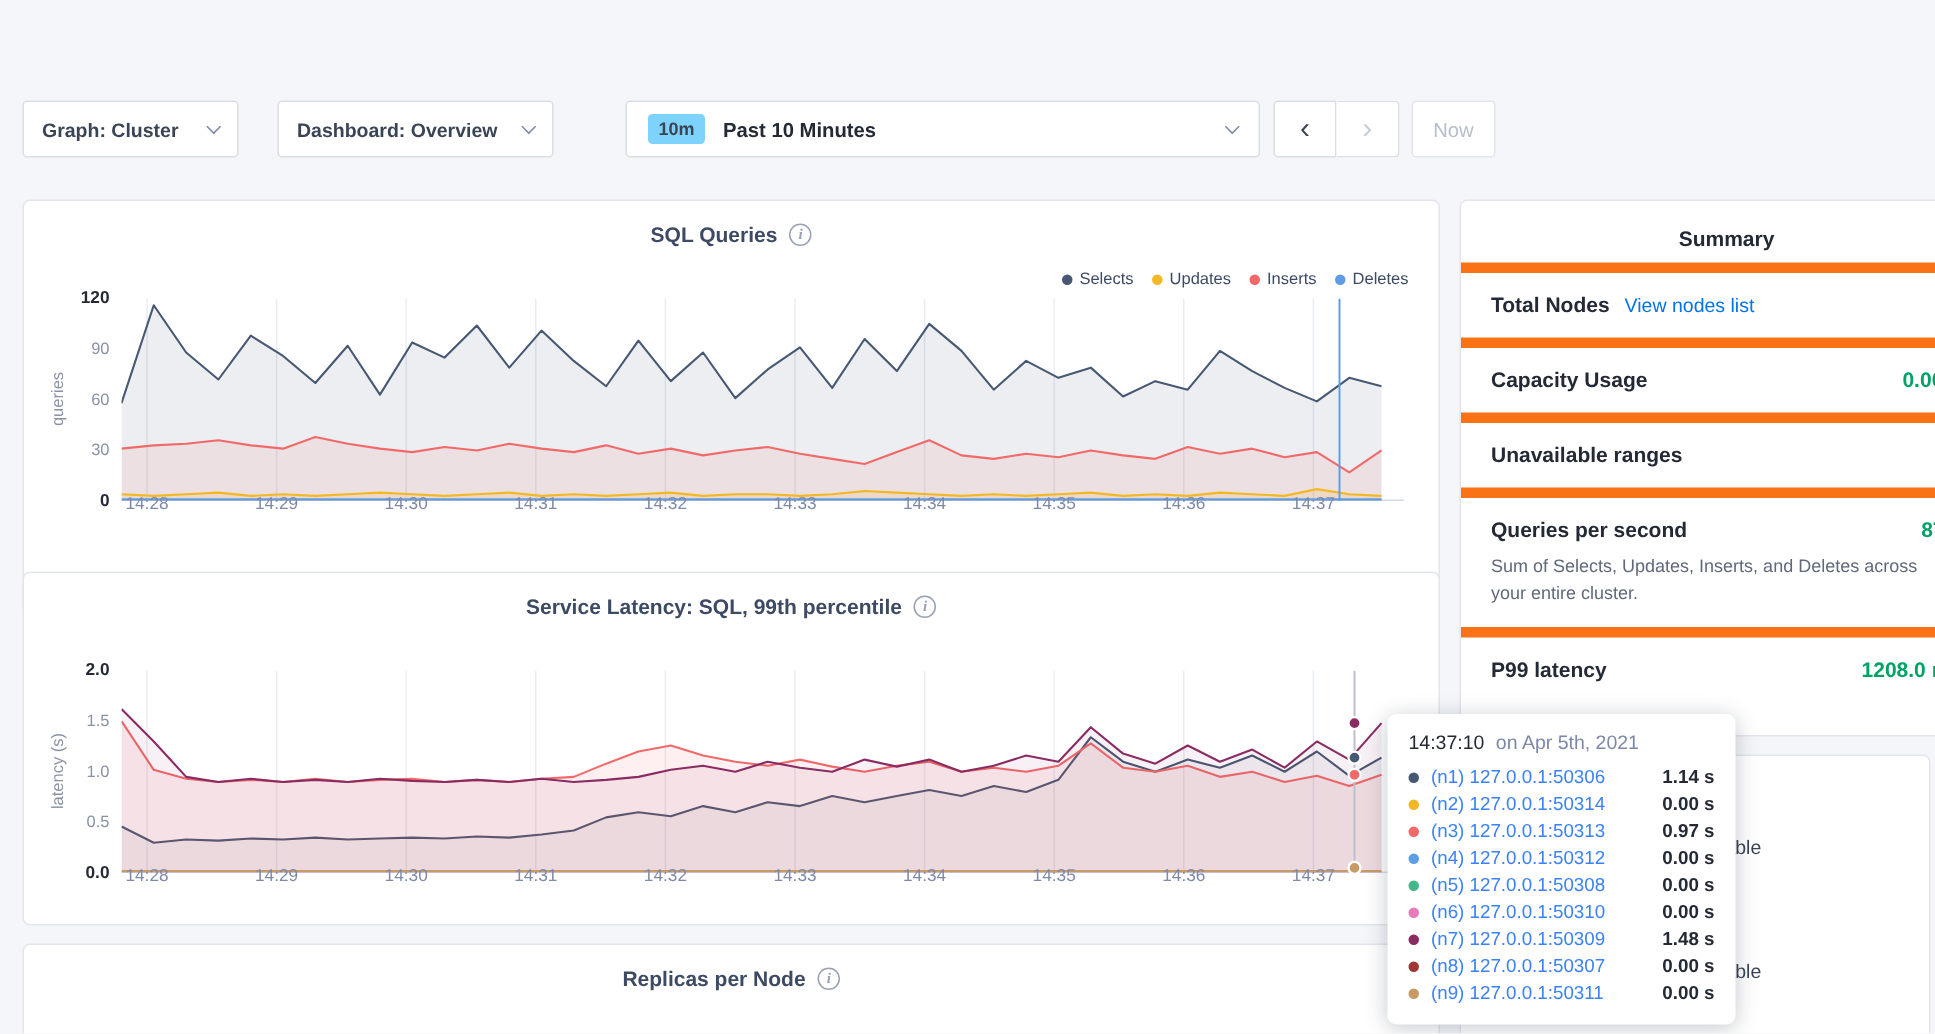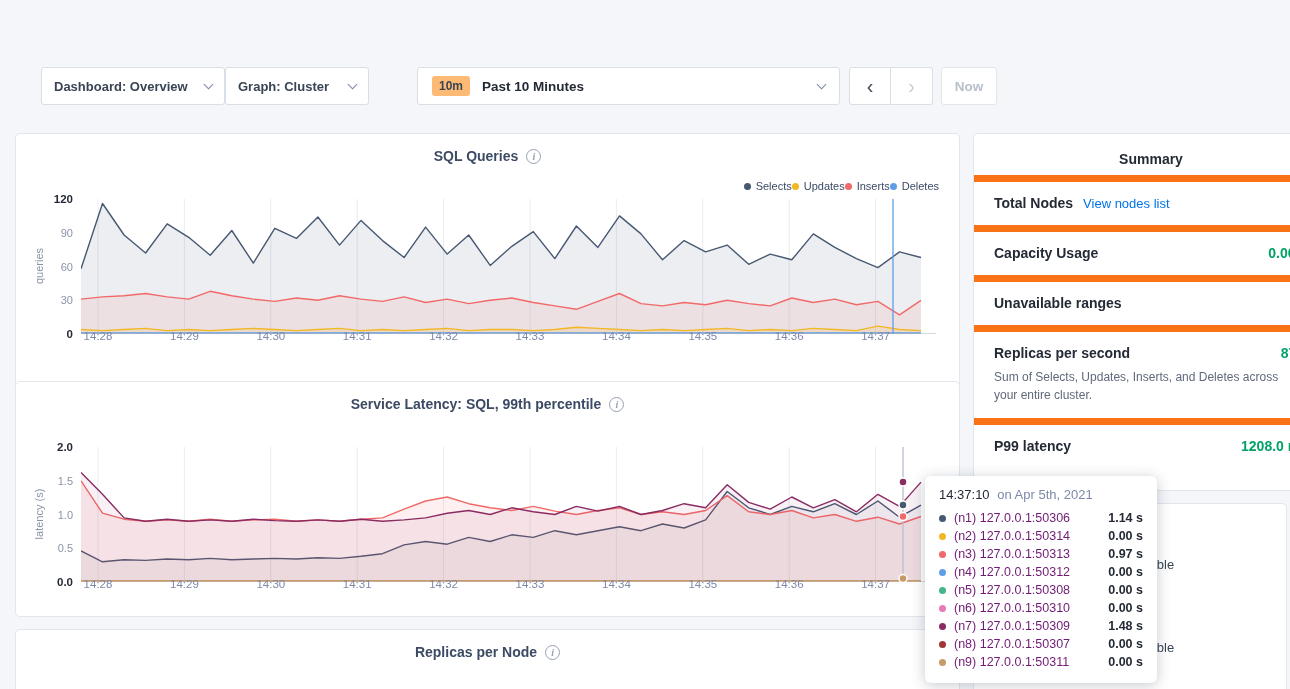--- a/index.html
+++ b/index.html
@@ -9,35 +9,35 @@
   .page-title{position:absolute;left:15px;top:13px;font-size:22px;font-weight:500;color:#242a35;letter-spacing:.2px}
   
   .toolbar{position:absolute;left:15px;top:67px;height:38px;display:flex;align-items:stretch}
   .dd{display:flex;align-items:center;background:#fff;border:1px solid #d9dfe7;border-radius:3px;
       font-family:inherit;font-size:13px;font-weight:700;color:#394455;padding:0 12px;cursor:pointer}
   .dd span:first-child{white-space:nowrap}
   .chev{width:7px;height:7px;border-right:1.6px solid #7e89a9;border-bottom:1.6px solid #7e89a9;
         transform:rotate(45deg);display:inline-block;margin-left:12px;margin-top:-4px;flex:none}
   .timepicker{width:423px;margin-left:48px;display:flex;align-items:center;border:1px solid #d9dfe7;
         background:#fff;border-radius:3px;padding:0 14px;cursor:pointer}
-  .badge{background:#fdba74;border-radius:3px;font-size:12px;font-weight:700;color:#394455;padding:3px 7px;margin-right:12px}
+  .badge{background:#7dd3fc;border-radius:3px;font-size:12px;font-weight:700;color:#394455;padding:3px 7px;margin-right:12px}
   .time-label{font-size:13.5px;font-weight:700;color:#242a35}
   .pager{display:flex;margin-left:9px}
   .pager-btn{width:42px;border:1px solid #d9dfe7;background:#fff;font-size:20px;line-height:1;color:#394455;cursor:pointer;font-family:inherit}
   .pager-btn.prev{border-radius:3px 0 0 3px}
   .pager-btn.next{border-radius:0 3px 3px 0;border-left:none;color:#c7cdd7;cursor:default}
   .now-btn{margin-left:8px;width:56px;border:1px solid #e2e6ec;background:#fff;border-radius:3px;
-        font-family:inherit;font-size:13.5px;font-weight:700;color:#b7bfca;cursor:default}
+        font-family:inherit;font-size:13.5px;font-weight:400;color:#b7bfca;cursor:default}
   
   .card{position:absolute;background:#fff;border:1px solid #e2e6ec;border-radius:5px}
   .chart-title{position:absolute;top:14px;left:0;right:0;display:flex;justify-content:center;align-items:center;
         font-size:14px;font-weight:700;color:#3c4a64}
   .info-icon{width:15px;height:15px;border:1px solid #98a1b3;border-radius:50%;color:#98a1b3;font-size:10px;
         line-height:13px;text-align:center;margin-left:8px;font-style:italic;font-family:"Liberation Serif",serif;cursor:pointer;flex:none}
-  .legend{position:absolute;top:46px;right:20px;display:flex;gap:0}
+  .legend{position:absolute;top:46px;right:20px;display:flex;gap:12px}
   .legend-item{display:flex;align-items:center;font-size:11px;color:#3c4a64;cursor:pointer}
   .legend-dot{width:7px;height:7px;border-radius:50%;margin-right:5px}
   .plot{position:absolute;left:65px;top:65px}
   .ylabel{position:absolute;left:23px;top:132px;transform:translate(-50%,-50%) rotate(-90deg);
         font-size:11px;color:#8a93a6;white-space:nowrap}
   .yticks{position:absolute;left:0;top:65px;width:57px;height:135px}
   .ytick{position:absolute;right:0;transform:translateY(-50%);font-size:11px;color:#8a93a6}
   .ytick.strong{color:#242a35;font-weight:700;font-size:11.5px}
   .xticks{position:absolute;left:65px;top:196px;width:855px;height:16px}
   .xtick{position:absolute;transform:translateX(-50%);font-size:11.5px;color:#7e89a9;white-space:nowrap}
@@ -54,36 +54,36 @@
   .event-item{position:absolute;left:125px;font-size:13px;color:#394455;line-height:1.4}
   .event-sub{font-size:12px;color:#7e89a9;margin-top:3px}
   
   .tooltip{position:absolute;left:925px;top:476px;width:232px;background:#fff;border-radius:6px;
         box-shadow:0 2px 14px rgba(50,60,80,.28);padding:11px 14px 12px;z-index:50}
   .tt-head{font-size:13px;color:#7e89a9;margin-bottom:7px;white-space:nowrap}
   .tt-head span + span{margin-left:4px}
   .tt-time{color:#242a35}
   .tt-row{display:flex;align-items:center;height:18px}
   .tt-dot{width:7px;height:7px;border-radius:50%;margin-right:8px;flex:none}
-  .tt-node{font-size:12.5px;color:#701a75;flex:1;white-space:nowrap}
+  .tt-node{font-size:12.5px;color:#3b82f6;flex:1;white-space:nowrap}
   .tt-val{font-size:12.5px;font-weight:700;color:#242a35;margin-left:8px;white-space:nowrap}
 </style>
 </head>
 <body>
 
 <div class="page">
 
 
   <div class="toolbar">
+    <button class="dd" style="width:144px">
+      <span>Graph: Cluster</span>
+      <span class="chev" style="margin-left:auto"></span>
+    </button>
     <button class="dd" style="width:184px;margin-left:26px">
       <span>Dashboard: Overview</span>
-      <span class="chev" style="margin-left:auto"></span>
-    </button>
-    <button class="dd" style="width:144px">
-      <span>Graph: Cluster</span>
       <span class="chev" style="margin-left:auto"></span>
     </button>
     <div class="timepicker">
       <span class="badge">10m</span>
       <span class="time-label">Past 10 Minutes</span>
       <span class="chev" style="margin-left:auto"></span>
     </div>
     <div class="pager">
       <button class="pager-btn prev">‹</button>
       <button class="pager-btn next">›</button>
@@ -224,21 +224,21 @@
 
     <div class="srow">
       <div class="srow-head">
         <span class="srow-label">Unavailable ranges</span>
         <span class="srow-value">0</span>
       </div>
     </div>
 
     <div class="srow">
       <div class="srow-head">
-        <span class="srow-label">Replicas per second</span>
+        <span class="srow-label">Queries per second</span>
         <span class="srow-value">87.5</span>
       </div>
       <div class="srow-caption">Sum of Selects, Updates, Inserts, and Deletes across your entire cluster.</div>
     </div>
 
     <div class="srow">
       <div class="srow-head">
         <span class="srow-label">P99 latency</span>
         <span class="srow-value">1208.0 ms</span>
       </div>

